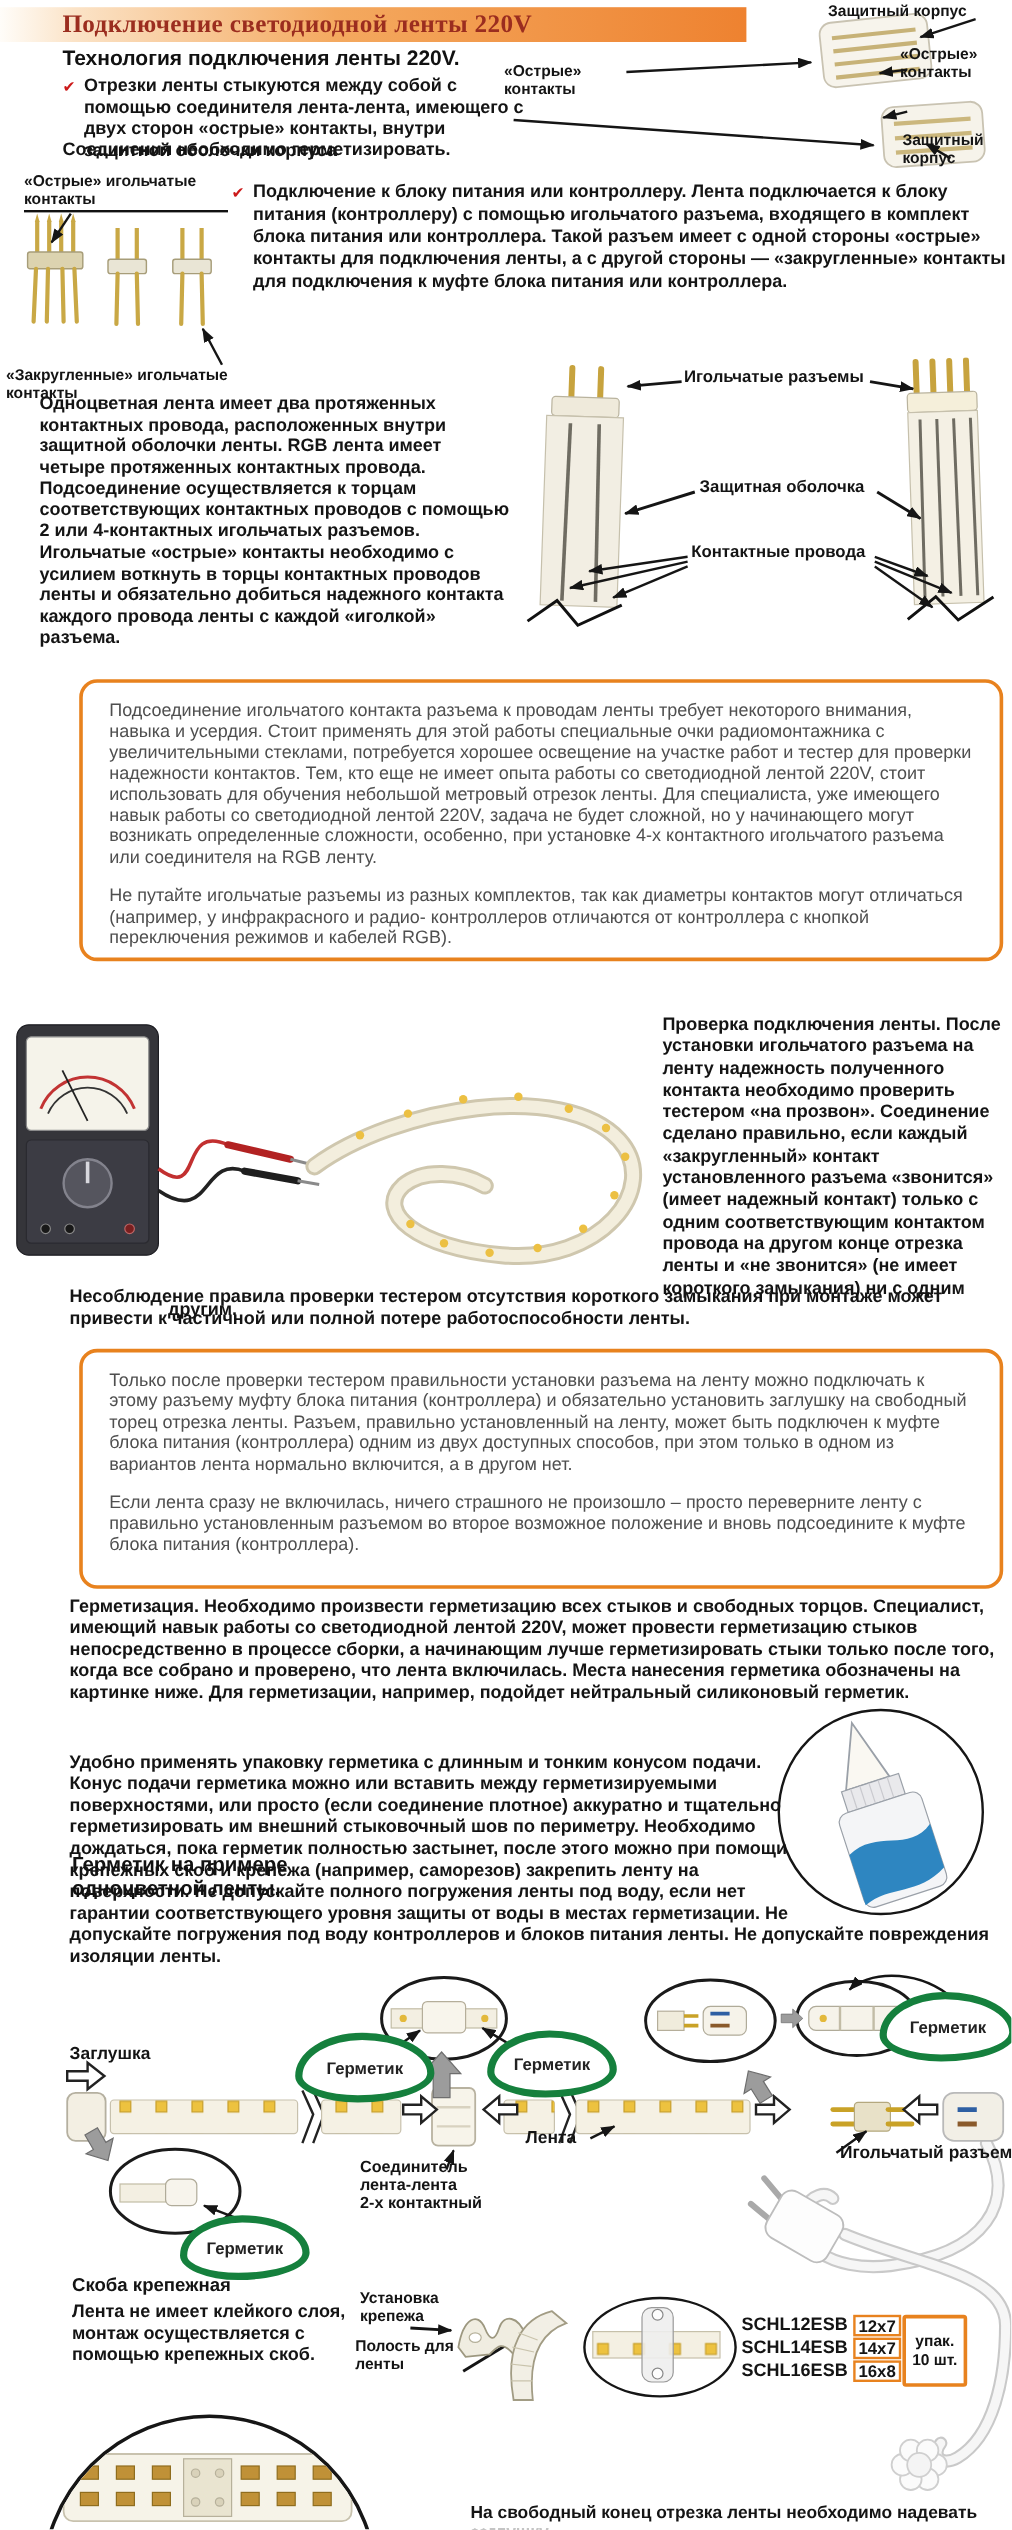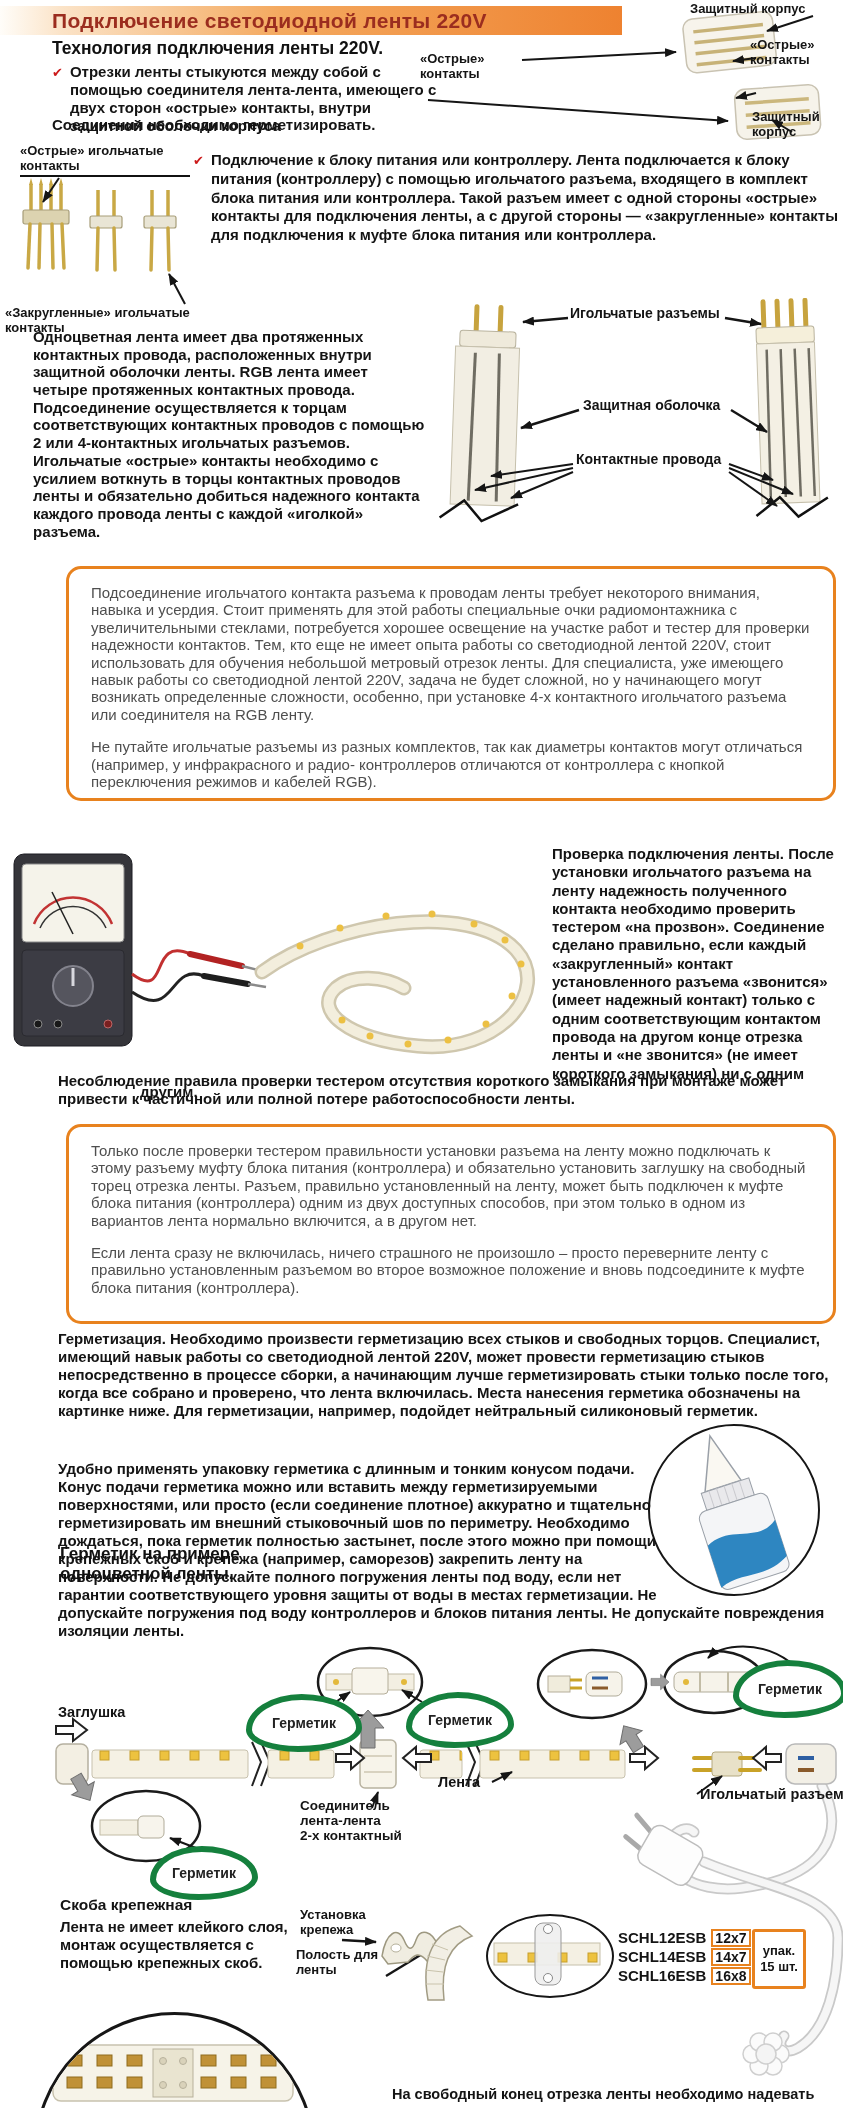--- a/index.html
+++ b/index.html
@@ -15,21 +15,21 @@
   .callout{position:absolute;border:3px solid #E8821E;border-radius:15px;background:#fff;
            color:#4f4f4f;font-size:15px;line-height:1.16;padding:15px 22px;box-sizing:border-box;}
   .callout p{margin:0 0 15px 0;}
   .callout p:last-child{margin:0;}
   .cloud{position:absolute;display:flex;align-items:center;justify-content:center;background:#fff;
          border:6px solid #15803d;border-radius:48% 52% 55% 45%/62% 58% 42% 38%;
          font-weight:bold;font-size:14px;color:#222;}
   .oval{position:absolute;border:2.5px solid #161616;border-radius:50%;background:#fff;overflow:hidden;}
   .titlebar{position:absolute;left:0;top:6px;width:622px;height:29px;
             background:linear-gradient(90deg,#fffdf9 0%,#fbe3c7 10%,#f4a95f 45%,#ee8230 100%);}
-  .titlebar .t{font-weight:bold;font-size:21px;letter-spacing:.3px;color:#9B2D1F;line-height:29px;padding-left:52px;}
+  .titlebar .t{font-weight:bold;font-size:21px;letter-spacing:.3px;color:#9B2D1F;line-height:29px;padding-left:52px;font-family:Liberation Serif, serif;}
   .prow{display:flex;align-items:flex-start;gap:5px;height:19px;}
   .pcode{font-weight:bold;font-size:15px;}
   .psize{border:2.5px solid #E8821E;font-weight:bold;font-size:14px;line-height:14px;padding:0 2px;}
   .pack{position:absolute;border:3px solid #E8821E;border-radius:3px;display:flex;flex-direction:column;
         align-items:center;justify-content:center;font-weight:bold;font-size:13px;line-height:1.2;text-align:center;}
   .dg-head{font-weight:bold;font-size:17px;line-height:1.15;color:#111;}
 </style>
 </head>
 <body>
 
@@ -401,21 +401,21 @@
   </div>
   <div class="prow">
     <span class="pcode">SCHL14ESB</span>
     <span class="psize">14x7</span>
   </div>
   <div class="prow">
     <span class="pcode">SCHL16ESB</span>
     <span class="psize">16x8</span>
   </div>
 </div>
-<div class="pack" style="left:752px;top:1929px;width:48px;height:54px">упак. 15 шт.</div>
+<div class="pack" style="left:752px;top:1929px;width:48px;height:54px">упак. 10 шт.</div>
 
 <div class="oval" style="left:34px;top:2012px;width:275px;height:275px;border-width:3px">
   <svg style="position:absolute;left:14px;top:22px" width="244" height="84" viewBox="0 0 244 84">
     <rect x="2" y="8" width="240" height="56" rx="8" fill="#f6f3e8" stroke="#c8c2ae" stroke-width="1.5"></rect>
     <g fill="#c09137" stroke="#8f6d1e" stroke-width="1">
       <rect x="16" y="18" width="15" height="11"></rect>
           <rect x="16" y="40" width="15" height="11"></rect>
       <rect x="46" y="18" width="15" height="11"></rect>
           <rect x="46" y="40" width="15" height="11"></rect>
       <rect x="76" y="18" width="15" height="11"></rect>

